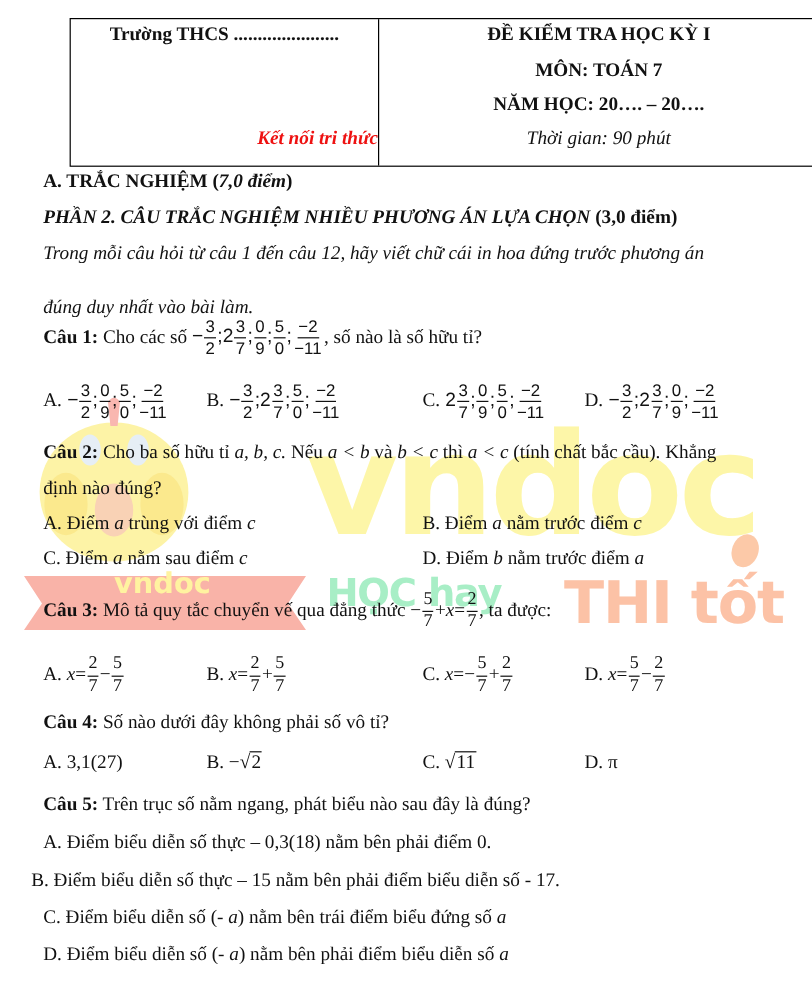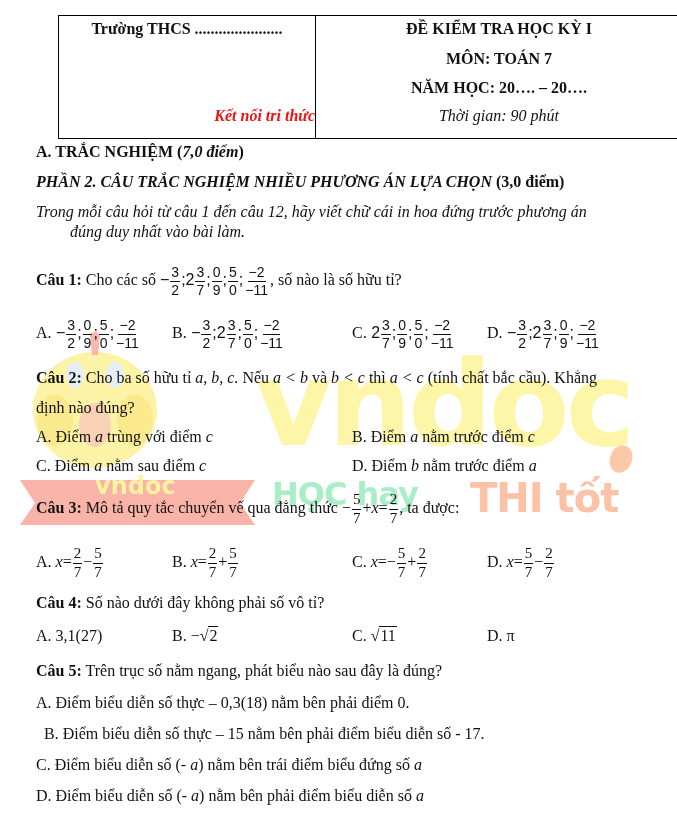--- a/index.html
+++ b/index.html
@@ -22,21 +22,21 @@
   .wm-ribbon-text {
     left: 95px; top: 472px; font-family: "DejaVu Sans", sans-serif; font-weight: bold;
     font-size: 24px; color: #fff3a0; letter-spacing: 0px;
   }
   .wm-hoc {
     left: 272px; top: 478px; font-family: "DejaVu Sans", sans-serif; font-weight: bold;
     font-size: 32px; color: #a8eec6; line-height: 1; letter-spacing: -1px;
   }
   .wm-thi {
     left: 470px; top: 478px; font-family: "DejaVu Sans", sans-serif; font-weight: bold;
-    font-size: 40px; color: #fcc2a6; line-height: 1; letter-spacing: -1px;
+    font-size: 49px; color: #fcc2a6; line-height: 1; letter-spacing: -1px;
   }
   .wm-dot { left: 610px; top: 445px; width: 22px; height: 28px; border-radius: 50%; background: #fcc9a8; transform: rotate(20deg);}
 
   .content { position: relative; z-index: 1; }
 
   
   .hdr {
     position: absolute; left: 30px; top: 15px; width: 625px; height: 124px;
     border: 1.3px solid #000; display: flex; box-sizing: border-box; margin-left: 28px;
   }
@@ -100,21 +100,21 @@
   <div class="line" style="top:143px;">
     <span class="b">A. TRẮC NGHIỆM</span>
     <span class="b"> (<span class="i">7,0 điểm</span>)</span>
   </div>
 
   <div class="line b i" style="top:173px;">
     <span>PHẦN 2. CÂU TRẮC NGHIỆM NHIỀU PHƯƠNG ÁN LỰA CHỌN</span>
     <span style="font-style:normal;">(3,0 điểm)</span>
   </div>
   <div class="line i" style="top:203px;">Trong mỗi câu hỏi từ câu 1 đến câu 12, hãy viết chữ cái in hoa đứng trước phương án</div>
-  <div class="line i" style="top:223px;margin-left:34px;">đúng duy nhất vào bài làm.</div>
+  <div class="line i" style="top:248px;">đúng duy nhất vào bài làm.</div>
 
   <div class="line" style="top:265px;">
     <span class="b">Câu 1:</span>
     <span>Cho các số</span>
     <span class="sans">
       <span>−</span><span class="frac">
           <span class="num">3</span>
           <span class="den">2</span>
         </span><span>;</span><span>2</span><span class="frac">
           <span class="num">3</span>
@@ -293,21 +293,21 @@
     <span>D.</span> <span>π</span>
   </div>
 
   <div class="line" style="top:662px;">
     <span class="b">Câu 5:</span>
     <span>Trên trục số nằm ngang, phát biểu nào sau đây là đúng?</span>
   </div>
   <div class="opt" style="left:36px; top:694px;">
     <span>A.</span> <span>Điểm biểu diễn số thực – 0,3(18) nằm bên phải điểm 0.</span>
   </div>
-  <div class="opt" style="left:44px; top:725px;">
+  <div class="opt" style="left:26px; top:725px;">
     <span>B.</span> <span>Điểm biểu diễn số thực – 15 nằm bên phải điểm biểu diễn số - 17.</span>
   </div>
   <div class="opt" style="left:36px; top:756px;">
     <span>C.</span> <span>Điểm biểu diễn số (-</span> <span class="i">a</span><span>) nằm bên trái điểm biểu đứng số</span> <span class="i">a</span>
   </div>
   <div class="opt" style="left:36px; top:787px;">
     <span>D.</span> <span>Điểm biểu diễn số (-</span> <span class="i">a</span><span>) nằm bên phải điểm biểu diễn số</span> <span class="i">a</span>
   </div>
 
 </div>

